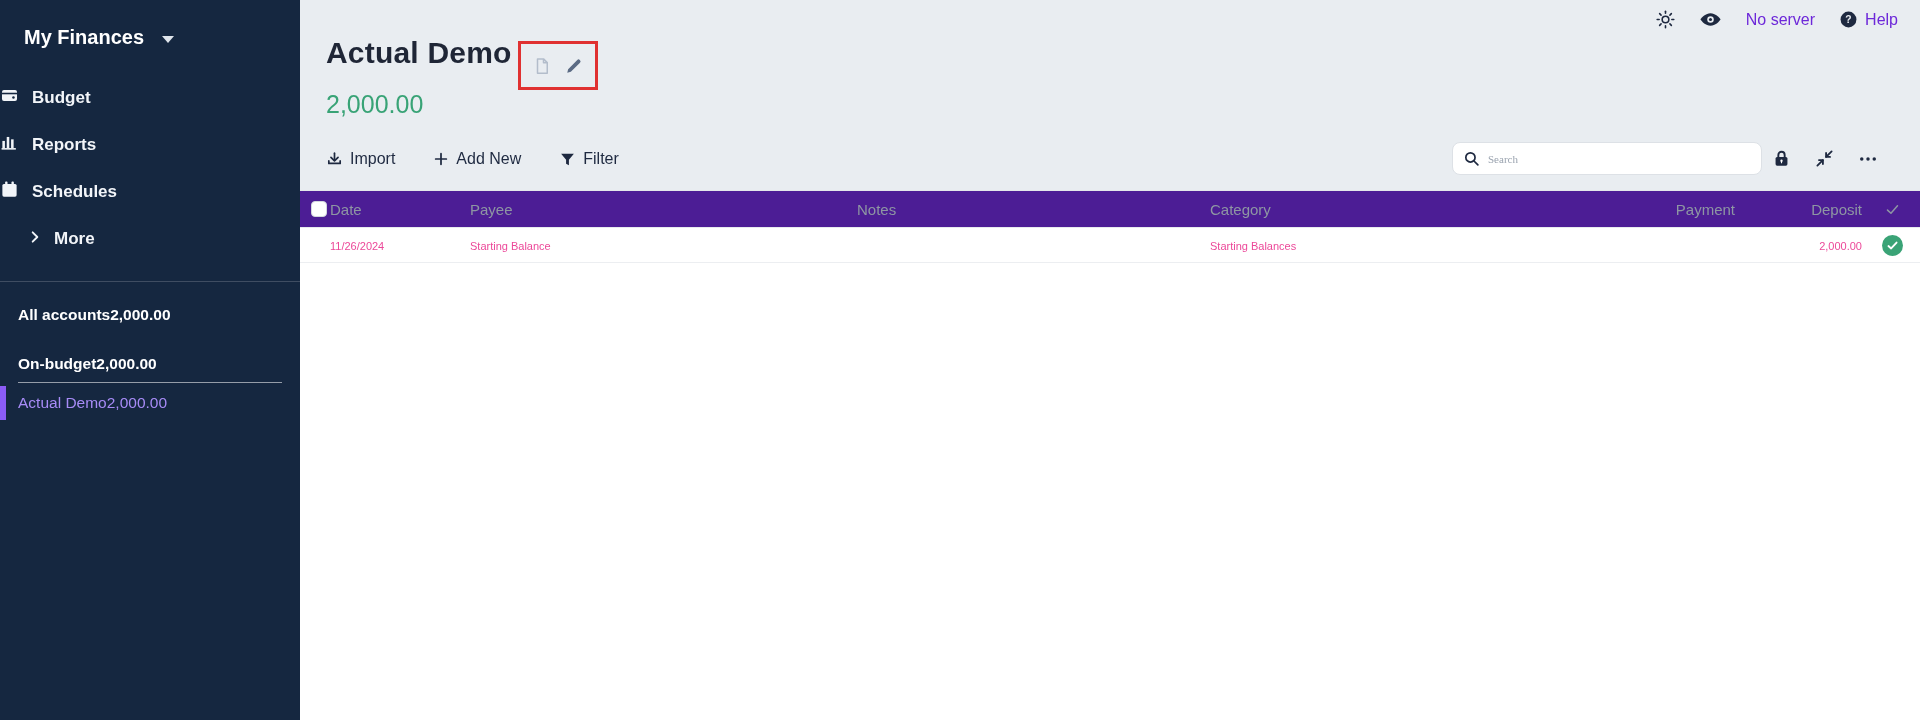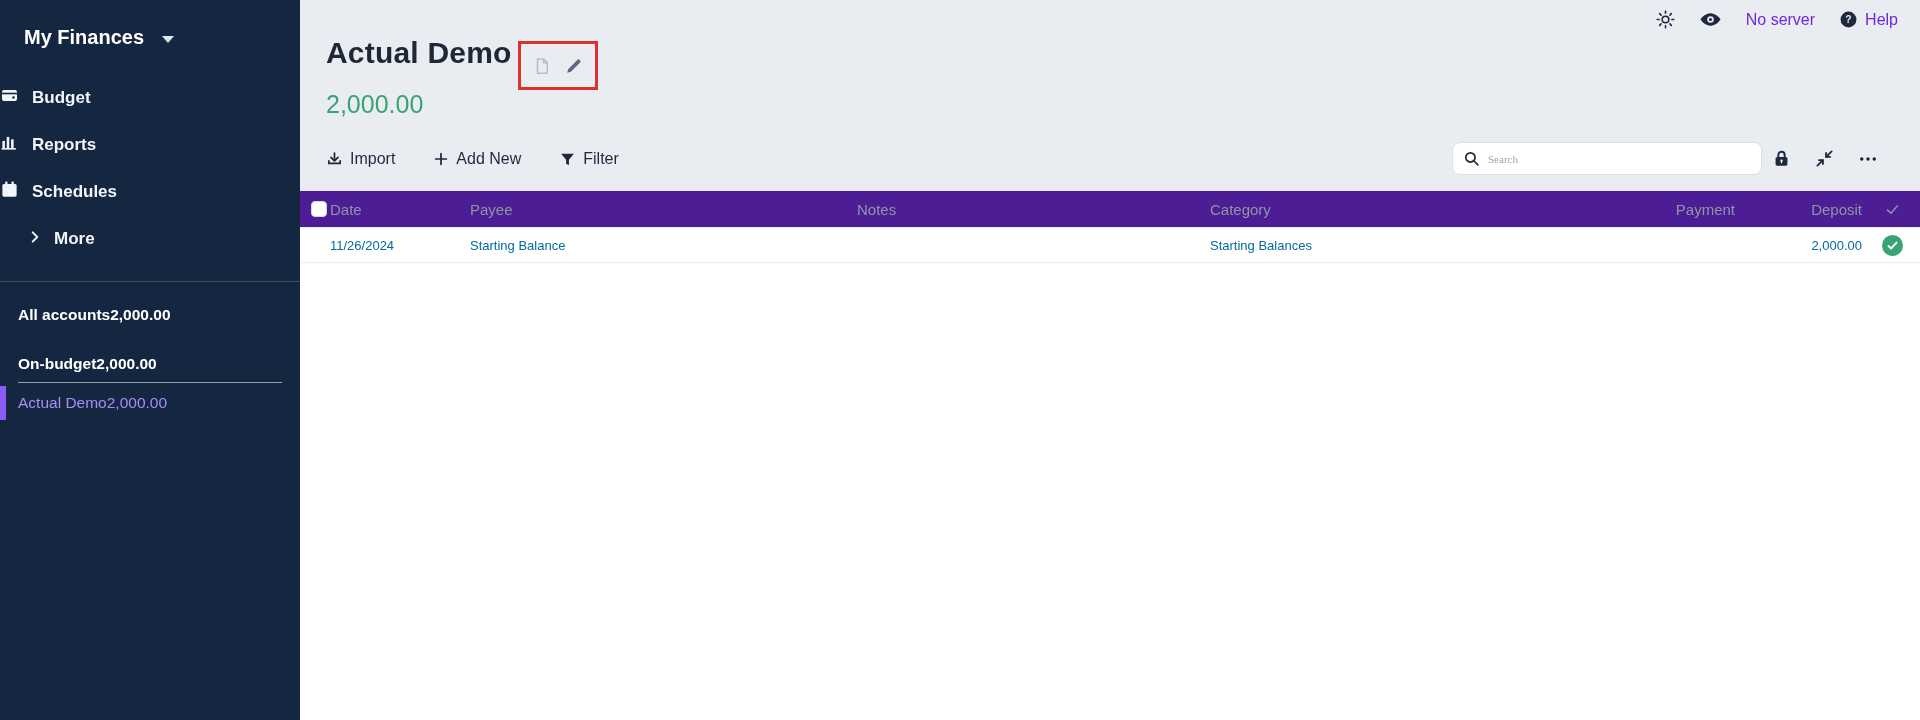--- a/index.html
+++ b/index.html
@@ -61,21 +61,21 @@
                        font-family:Liberation Serif, serif; color:#3a4250; background:transparent; }
   .search-wrap input::placeholder { color:#9aa3af; }
   .right-tools { position:absolute; left:1772px; top:142px; height:33px; display:flex;
                  align-items:center; gap:24px; color:#1e2940; }
 
   
   .tbl-header { position:absolute; left:300px; top:190px; width:1620px; height:38px;
                 background:#4c1d95; border-top:1px solid #e3e7ea; border-bottom:1px solid #e7eaee;
                 color:#8e96a3; font-size:15px; }
   .tbl-row { position:absolute; left:300px; top:229px; width:1620px; height:34px;
-             background:#ffffff; border-bottom:1px solid #eceef1; color:#0369a1; font-size:13px; }
+             background:#ffffff; border-bottom:1px solid #eceef1; color:#ec4899; font-size:11px; }
   .cell { position:absolute; top:0; height:100%; display:flex; align-items:center; }
   .cell.right { justify-content:flex-end; }
   .cell.center { justify-content:center; }
   .c-check { left:6px;    width:26px; }
   .c-date  { left:30px;   width:130px; }
   .c-payee { left:170px;  width:380px; }
   .c-notes { left:557px;  width:370px; }
   .c-categ { left:910px;  width:320px; }
   .c-paymt { left:1270px; width:165px; }
   .c-depos { left:1445px; width:117px; }

